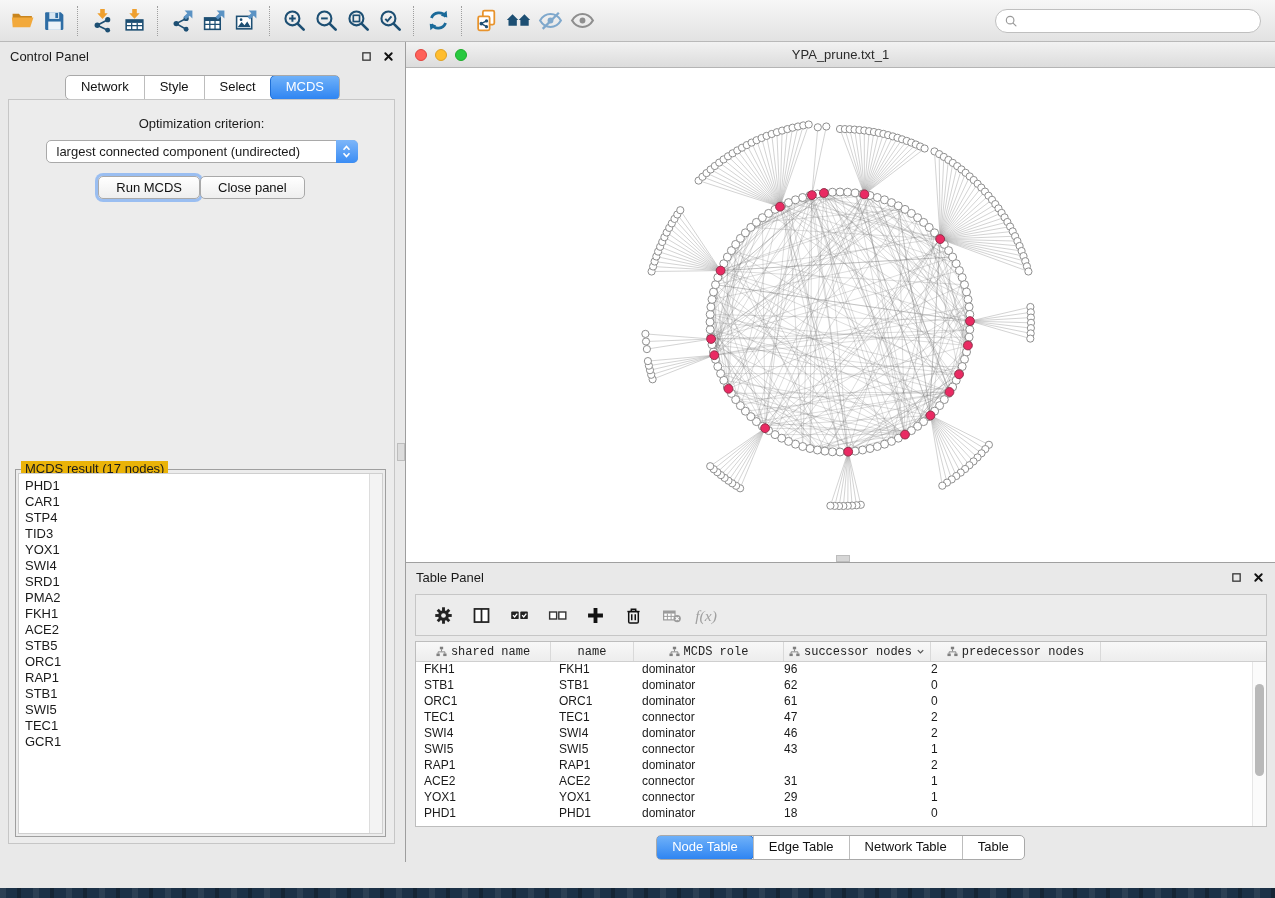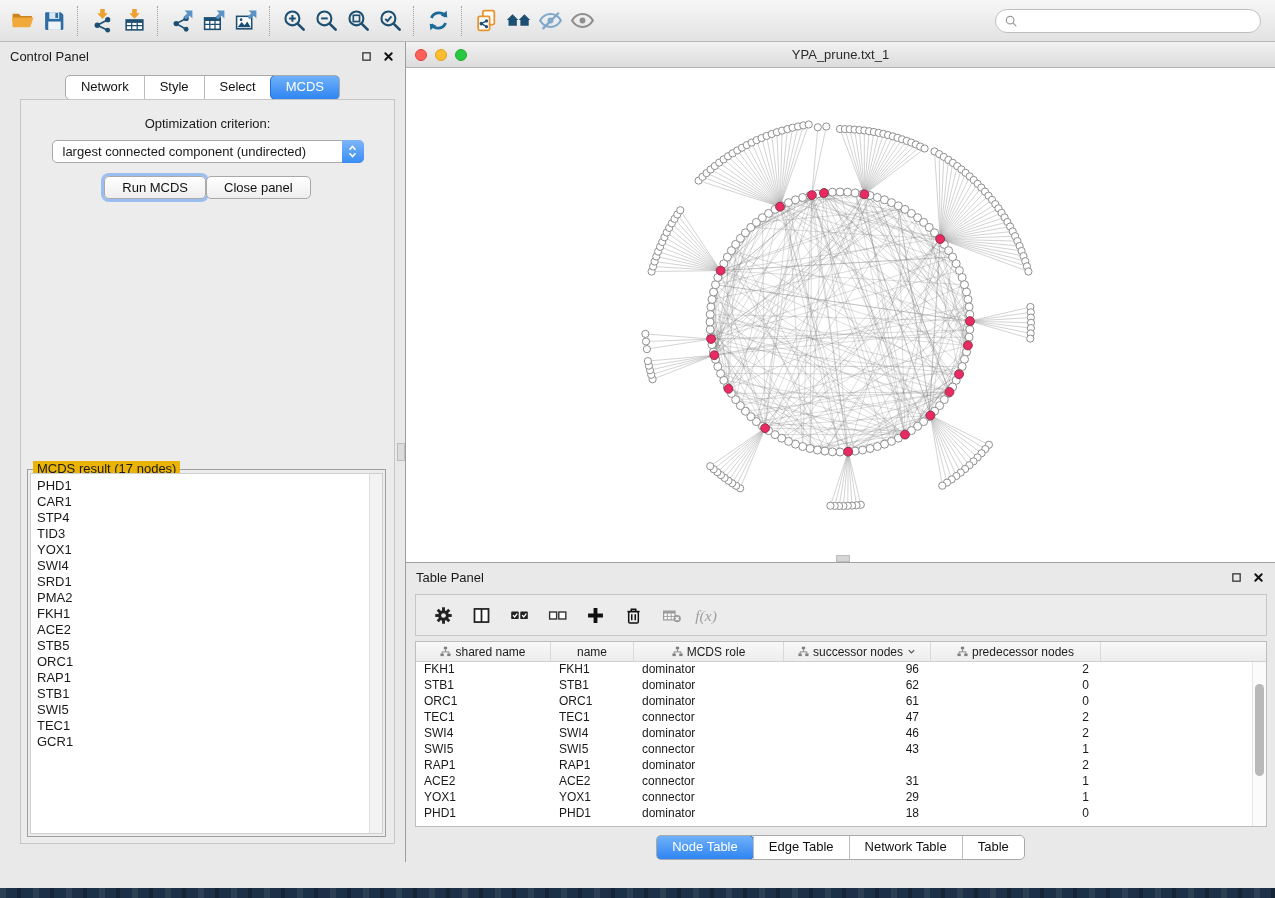--- a/index.html
+++ b/index.html
@@ -17,21 +17,21 @@
   .control-panel{position:absolute;left:0;top:42px;width:406px;height:820px;background:#e9e9e9;border-right:1px solid #9e9e9e;box-sizing:border-box;}
   .panel-header{height:28px;display:flex;align-items:center;padding:0 10px;font-size:13px;}
   .panel-header .ph-title{flex:1;}
   .win-ic{width:14px;height:14px;display:flex;align-items:center;justify-content:center;margin-left:8px;}
   .win-ic svg{width:11px;height:11px;}
   .seg-tabs{display:flex;height:23px;border:1px solid #a9a9a9;border-radius:5px;background:#fff;width:max-content;overflow:hidden;}
   .seg-tab{font-size:13px;line-height:22px;padding:0 15px;border-left:1px solid #bdbdbd;color:#111;}
   .seg-tab:first-child{border-left:none;}
   .seg-tab.active{background:linear-gradient(#6fb1f9,#2f85f2);color:#fff;border-radius:5px;margin:-1px;border:1px solid #1f6fd6;padding:0 15px;line-height:22px;}
   .cp-tabs-row{display:flex;justify-content:center;margin-top:5px;}
-  .cp-content{position:absolute;left:8px;right:10px;top:57px;bottom:18px;background:#ececec;border:1px solid #c6c6c6;margin-left:12px;}
+  .cp-content{position:absolute;left:8px;right:10px;top:57px;bottom:18px;background:#ececec;border:1px solid #c6c6c6;}
   .opt-label{text-align:center;margin-top:16px;font-size:13px;}
   .dropdown{position:relative;margin:9px auto 0;width:312px;height:23px;background:#fff;border:1px solid #a9a9a9;border-radius:5px;box-sizing:border-box;}
   .dd-text{font-size:13px;line-height:21px;padding-left:10px;white-space:nowrap;overflow:hidden;}
   .dd-stepper{position:absolute;right:-1px;top:-1px;width:22px;height:23px;background:linear-gradient(#7db6f9,#3a8cf4);border-radius:0 5px 5px 0;display:flex;align-items:center;justify-content:center;}
   .dd-stepper svg{width:11px;height:17px;}
   .btn-row{display:flex;justify-content:center;margin-top:13px;}
   .mac-btn{height:23px;padding:0 17px;background:linear-gradient(#ffffff,#eeeeee);border:1px solid #a9a9a9;border-radius:5px;font:13px "Liberation Sans",sans-serif;color:#111;}
   .mac-btn.focused{box-shadow:0 0 0 3px rgba(100,160,245,.6);}
   .groupbox{position:absolute;left:6px;right:8px;top:369px;bottom:6px;border:1px solid #9f9f9f;}
   .gb-label{position:absolute;top:-9px;left:5px;background:#eab308;padding:0 4px;font-size:13px;}
@@ -49,27 +49,27 @@
   .tl.green{background:#28c940;border:1px solid #1dad2b;box-sizing:border-box;}
   .nw-title{text-align:center;font-size:13px;line-height:25px;color:#2b2b2b;}
   .nw-canvas{width:869px;height:493px;}
   
   .table-panel{position:absolute;left:406px;top:562px;width:869px;height:300px;background:#e9e9e9;border-top:1px solid #a0a0a0;box-sizing:border-box;}
   .tp-toolbar{margin:3px 8px 0 9px;height:42px;background:#ececec;border:1px solid #c6c6c6;display:flex;align-items:center;gap:12px;padding-left:14px;box-sizing:border-box;}
   .tp-btn{width:26px;height:26px;display:flex;align-items:center;justify-content:center;}
   .tp-btn svg{width:21px;height:21px;}
   .tp-btn.wide svg{width:32px;height:22px;}
   .tp-table{position:relative;margin:5px 8px 0 9px;height:186px;background:#fff;border:1px solid #bdbdbd;box-sizing:border-box;overflow:hidden;}
-  .thead{display:flex;height:19px;background:linear-gradient(#f8f8f8,#ededed);border-bottom:1px solid #cfcfcf;font-size:12px;color:#222;}
+  .thead{display:flex;height:19px;background:linear-gradient(#f8f8f8,#ededed);border-bottom:1px solid #cfcfcf;font-size:12px;color:#222;font-family:Liberation Mono, monospace;}
   .th{display:flex;align-items:center;justify-content:center;gap:4px;border-right:1px solid #d9d9d9;box-sizing:border-box;overflow:hidden;}
   .th svg{flex:0 0 auto;}
   .trow{display:flex;height:16px;font-size:12px;}
   .td{box-sizing:border-box;overflow:hidden;white-space:nowrap;}
   .td.txt{padding-left:8px;}
-  .td.num{text-align:right;padding-right:12px;}
+  .td.num{text-align:left;padding-right:12px;}
   .tv-scroll{position:absolute;right:0;top:20px;bottom:0;width:13px;background:#fbfbfb;border-left:1px solid #e6e6e6;}
   .tv-thumb{position:absolute;left:2px;top:22px;width:9px;height:92px;border-radius:5px;background:#b9b9b9;}
   .tp-tabs-row{display:flex;justify-content:center;margin-top:8px;}
   
   .status-bar{position:absolute;left:0;top:862px;width:1275px;height:26px;background:#ededed;border-top:1px solid #bcbcbc;display:flex;align-items:center;padding:0 8px;box-sizing:border-box;}
   .list-btn{width:30px;height:21px;border:1px solid #b3b3b3;border-radius:3px;background:linear-gradient(#fdfdfd,#ececec);display:flex;align-items:center;justify-content:center;}
   .list-btn svg{width:17px;height:17px;}
   .memory-btn{margin-left:auto;height:21px;border:1px solid #b3b3b3;border-radius:4px;background:#f7f7f7;display:flex;align-items:center;gap:6px;padding:0 10px;font-size:12px;}
   .mem-dot{width:10px;height:10px;border-radius:50%;background:#1fa23c;}
   .desktop-strip{position:absolute;left:0;top:888px;width:1275px;height:10px;background:#1c3147;}

